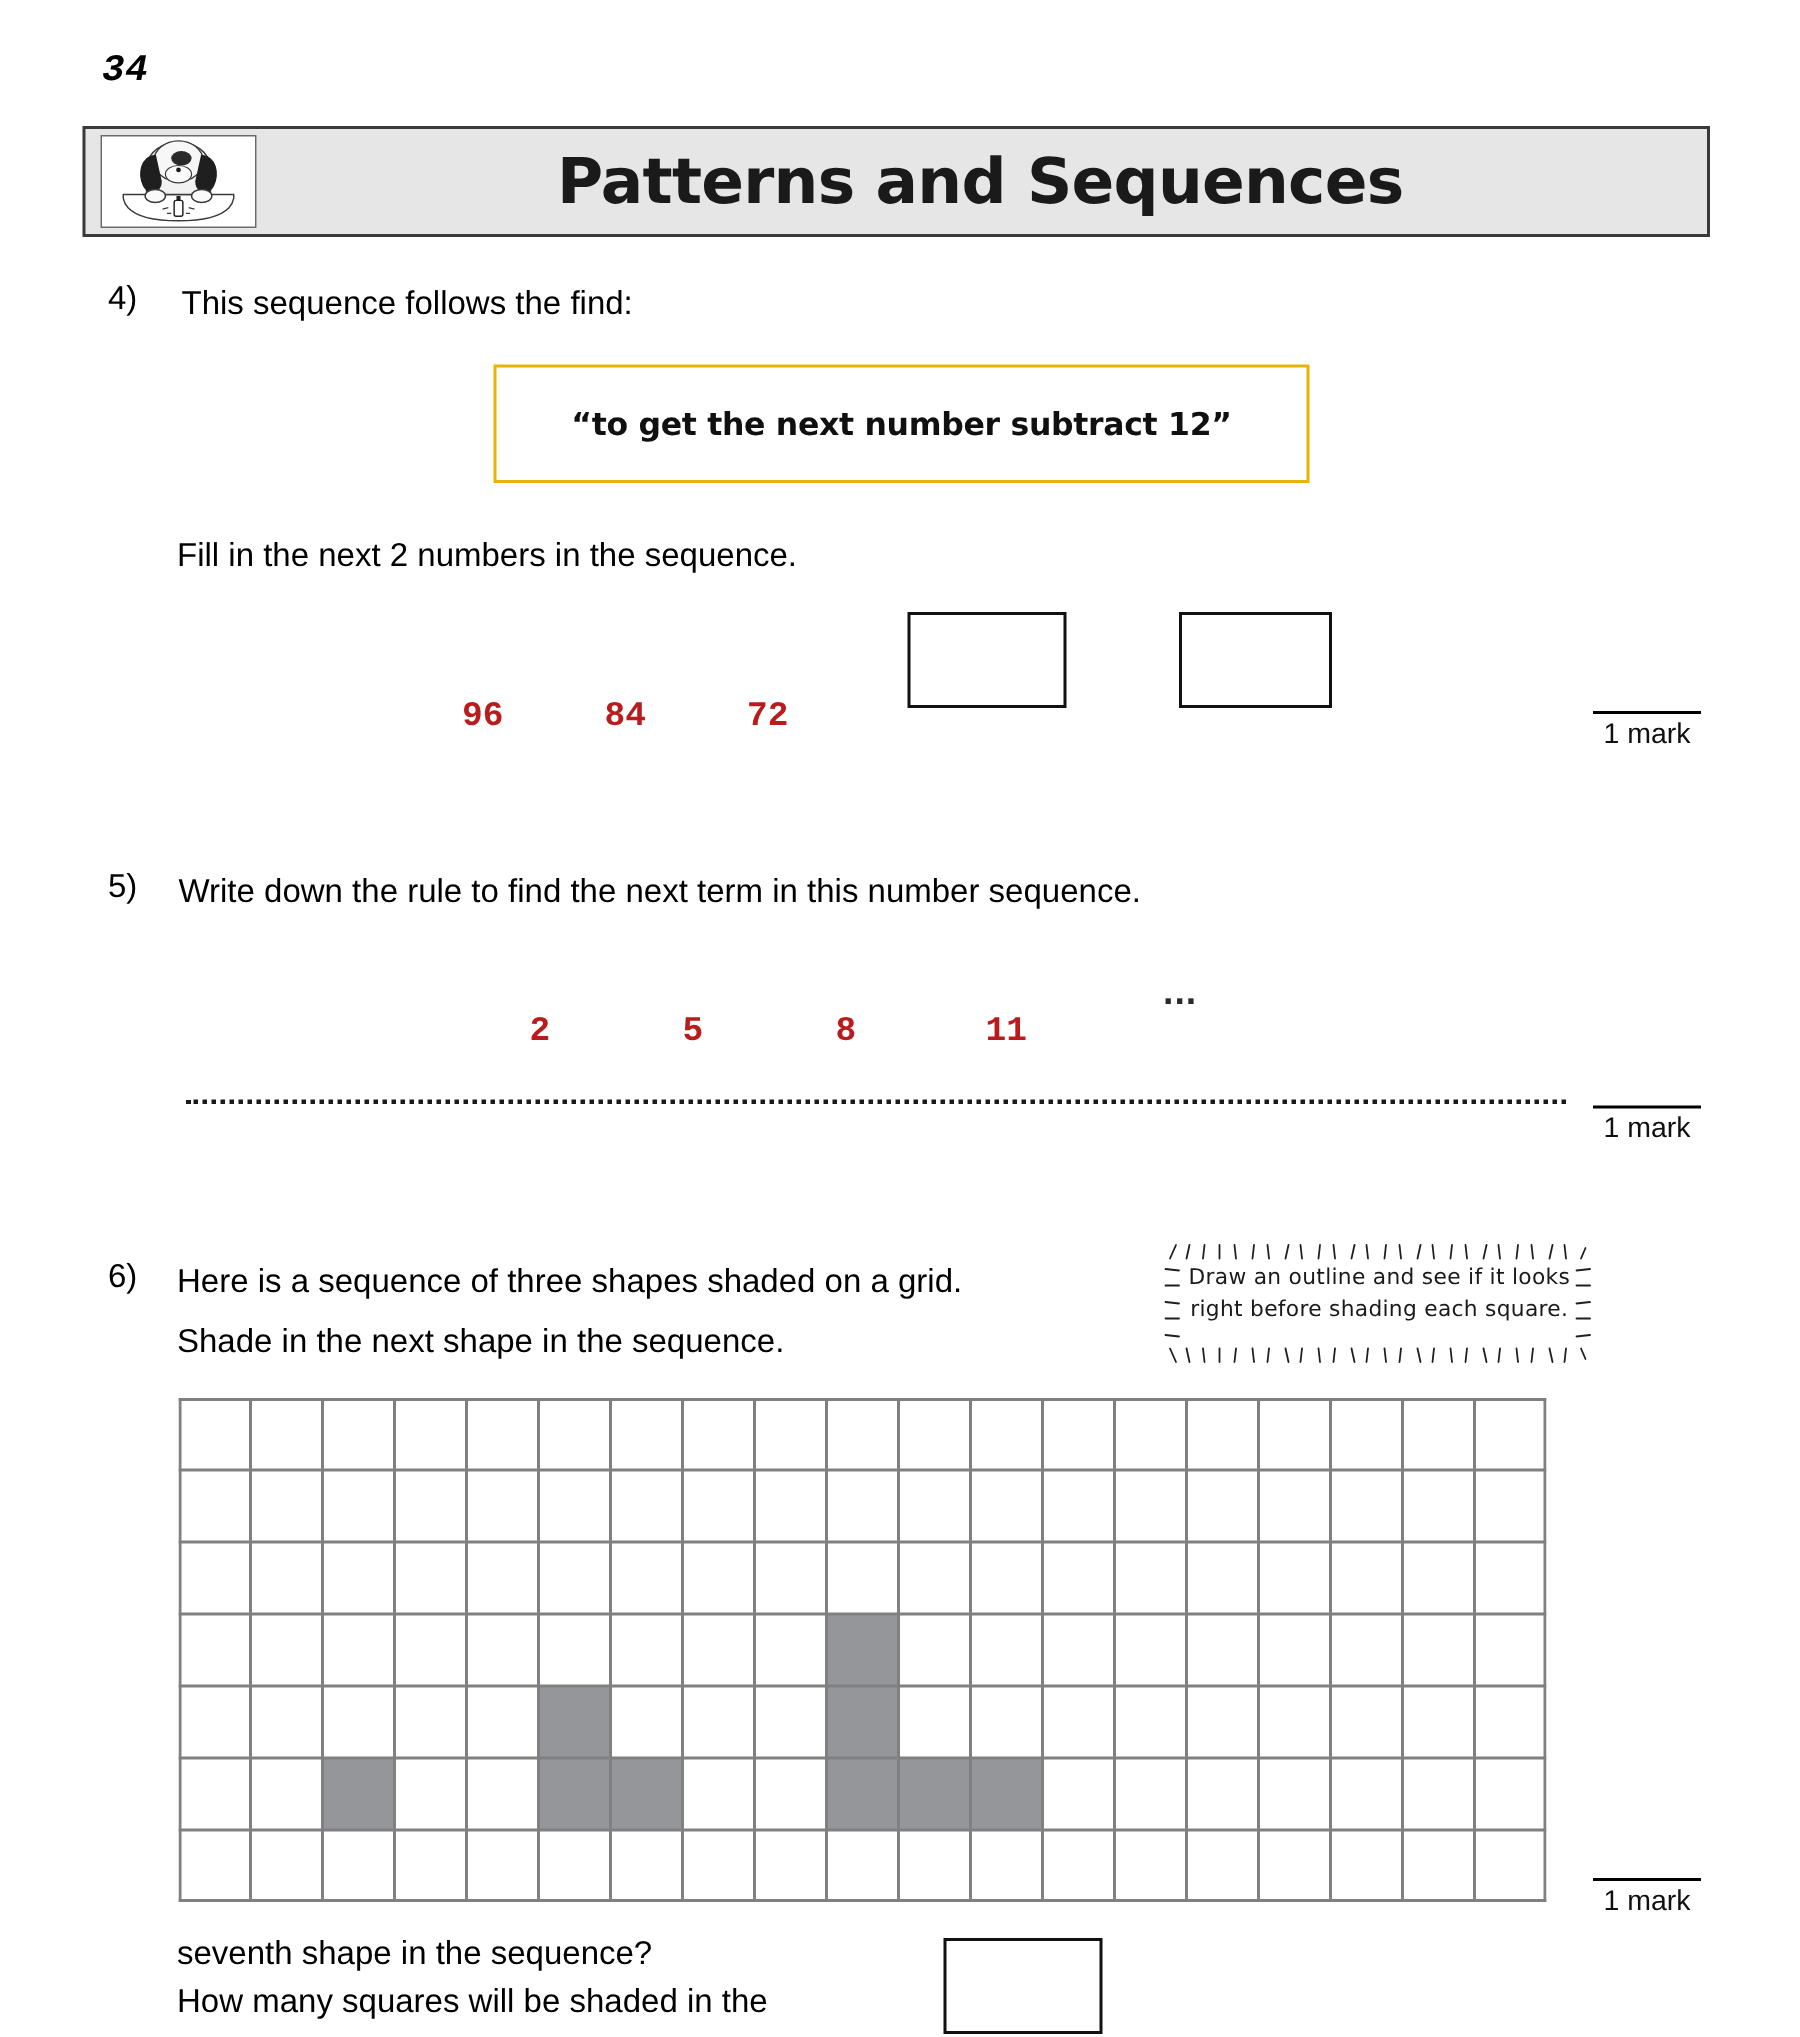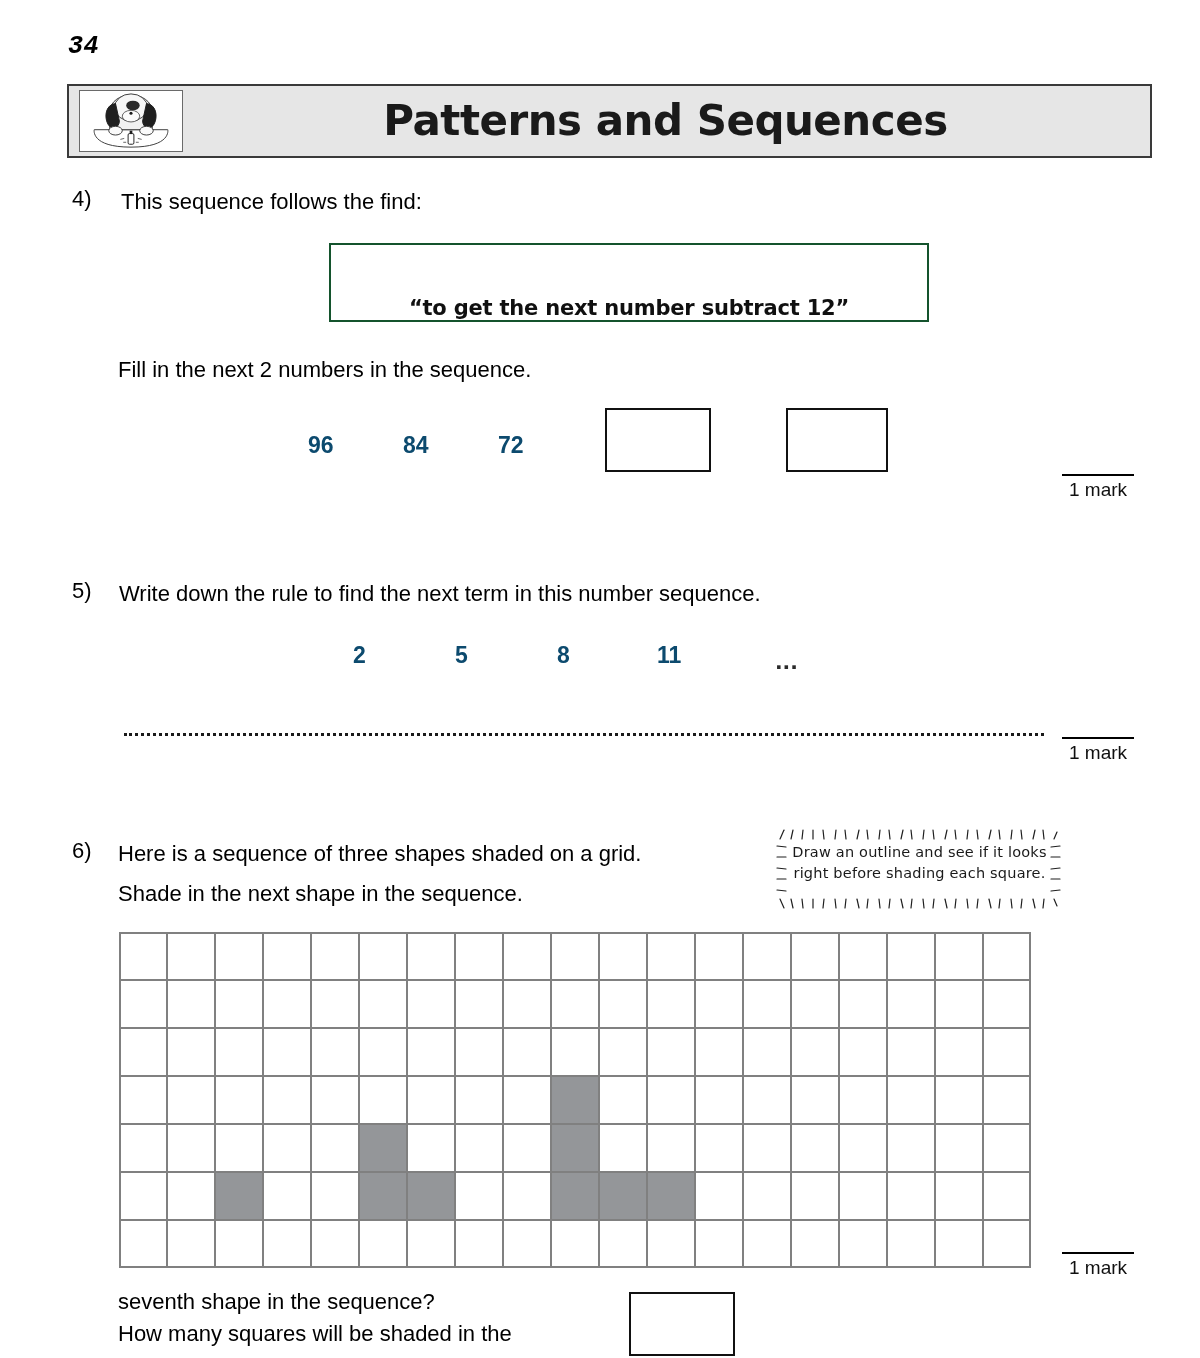--- a/index.html
+++ b/index.html
@@ -31,21 +31,20 @@
   
   .header-bar {
     position: absolute;
     left: 55px;
     top: 84px;
     width: 1085px;
     height: 74px;
     background: #e6e6e6;
     border: 2px solid #3a3a3a;
     box-sizing: border-box;
-    margin-left: 12px;
   }
   .mascot {
     position: absolute;
     left: 10px;
     top: 4px;
     width: 104px;
     height: 62px;
     background: #ffffff;
     border: 1px solid #6a6a6a;
     box-sizing: border-box;
@@ -78,43 +77,44 @@
     font-family: "Liberation Sans", sans-serif;
     line-height: 1.45;
     white-space: nowrap;
   }
 
   
   .rule-box {
     position: absolute;
     left: 329px;
     top: 243px;
-    width: 600px;
+    width: 544px;
     height: 79px;
-    border: 2px solid #14532d;
+    border: 2px solid #eab308;
     box-sizing: border-box;
     display: flex;
-    align-items: flex-end;
+    align-items: center;
     justify-content: center;
   }
   .rule-text {
     font-family: "DejaVu Sans", sans-serif;
     font-weight: bold;
     font-size: 21px;
     letter-spacing: -0.2px;
     color: #101010;
   }
 
   
   .seq-num {
     position: absolute;
-    font-family: Liberation Sans, sans-serif;
+    font-family: Liberation Mono, monospace;
     font-weight: bold;
     font-size: 23px;
-    color: #0c4a6e;
+    color: #b91c1c;
+    margin-top: 32px;
   }
   .ellipsis {
     position: absolute;
     font-family: "DejaVu Sans", sans-serif;
     font-weight: bold;
     font-size: 20px;
     color: #2a2a2a;
   }
 
   

